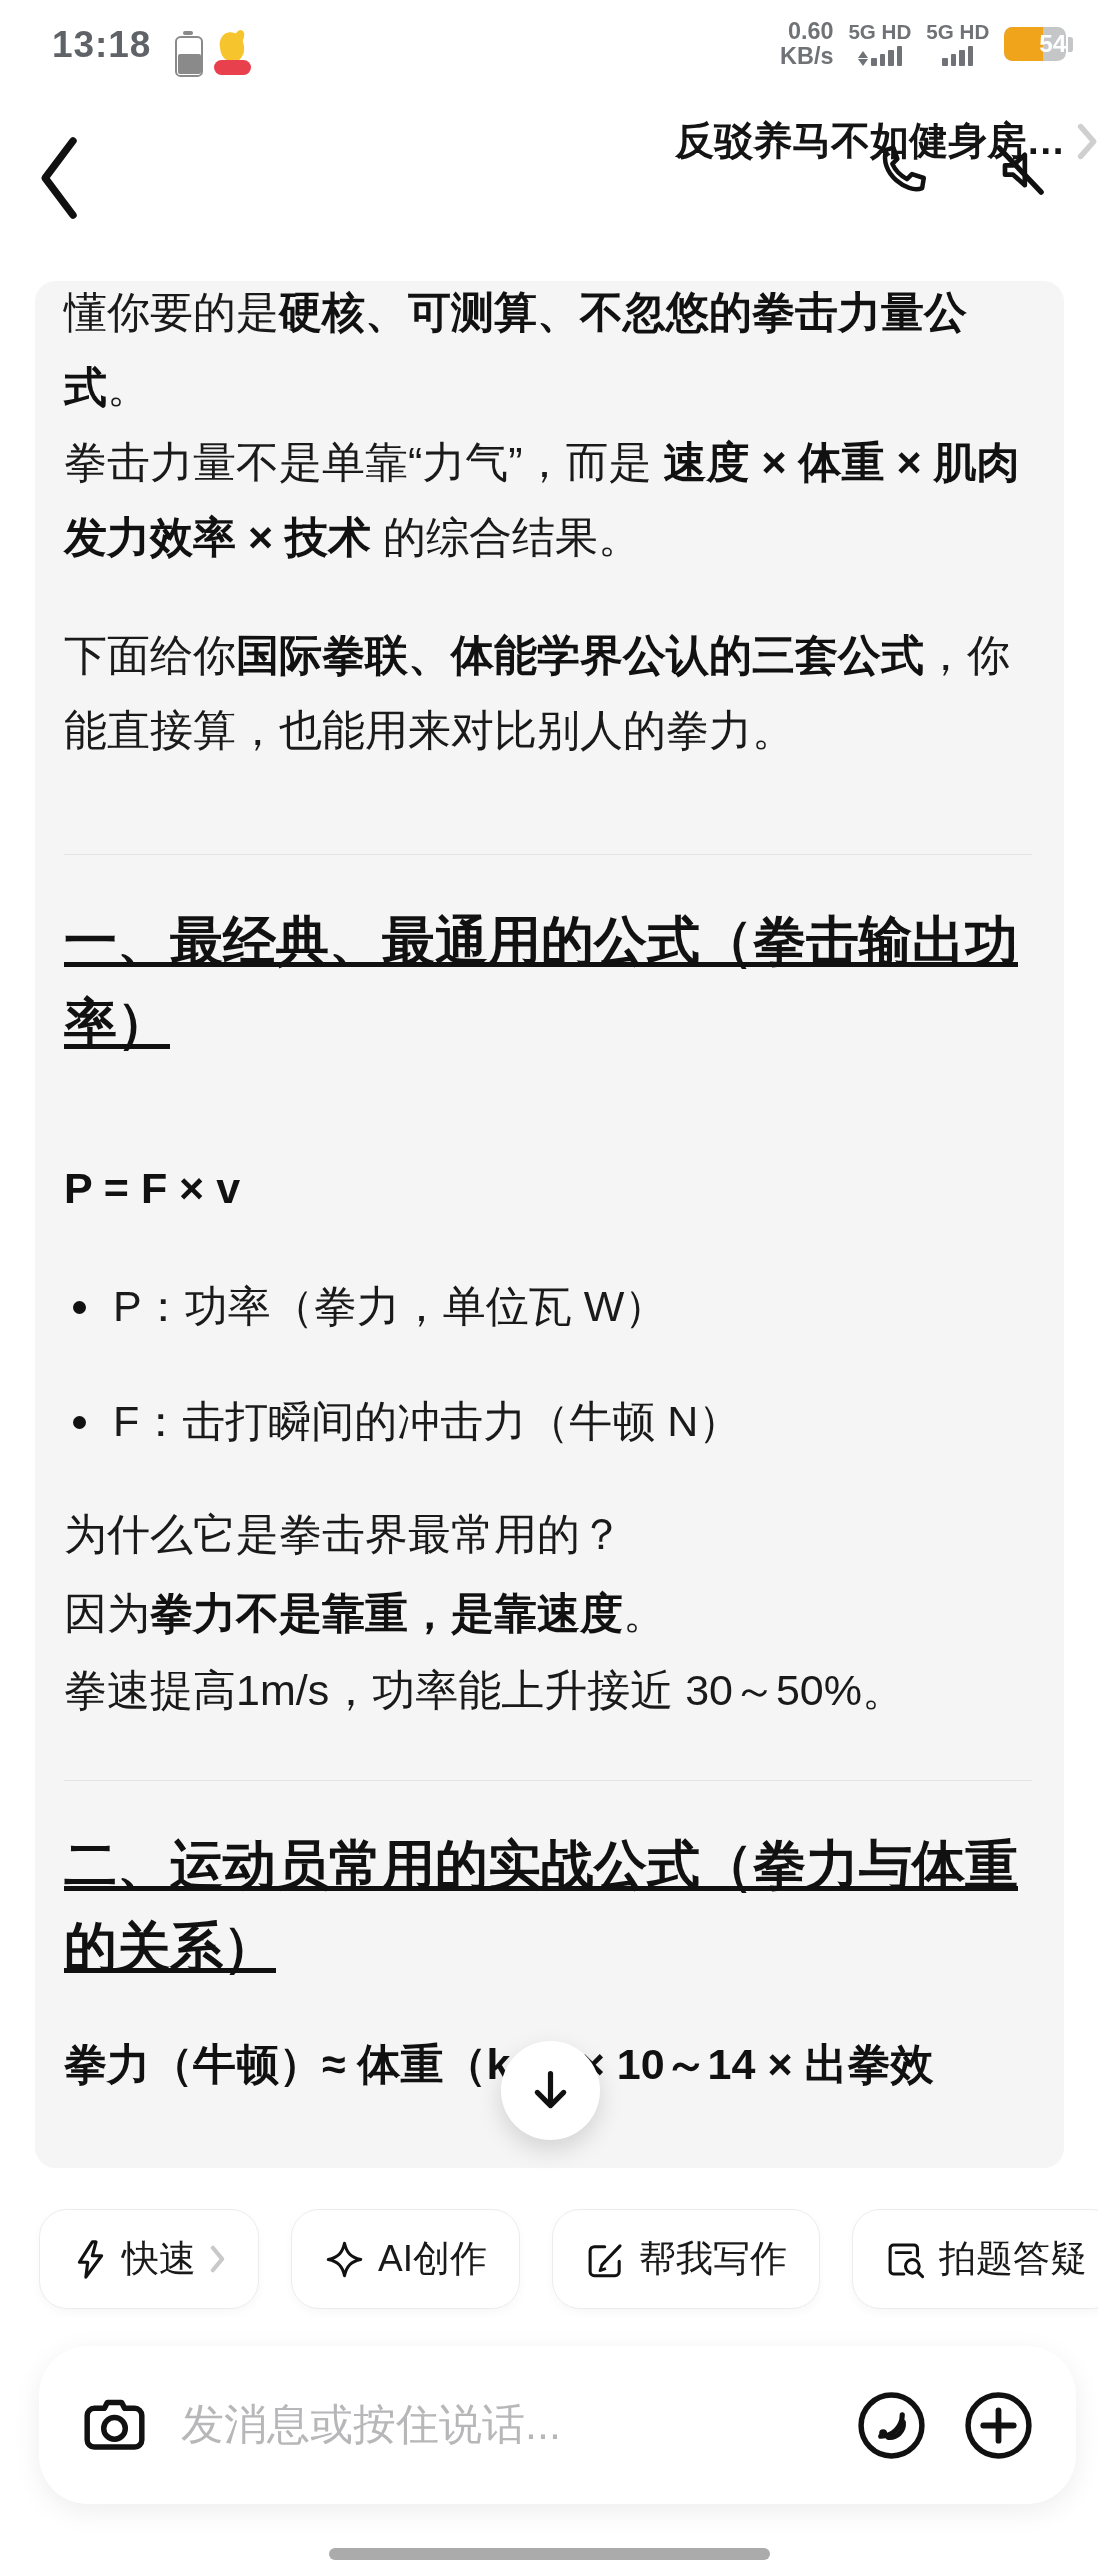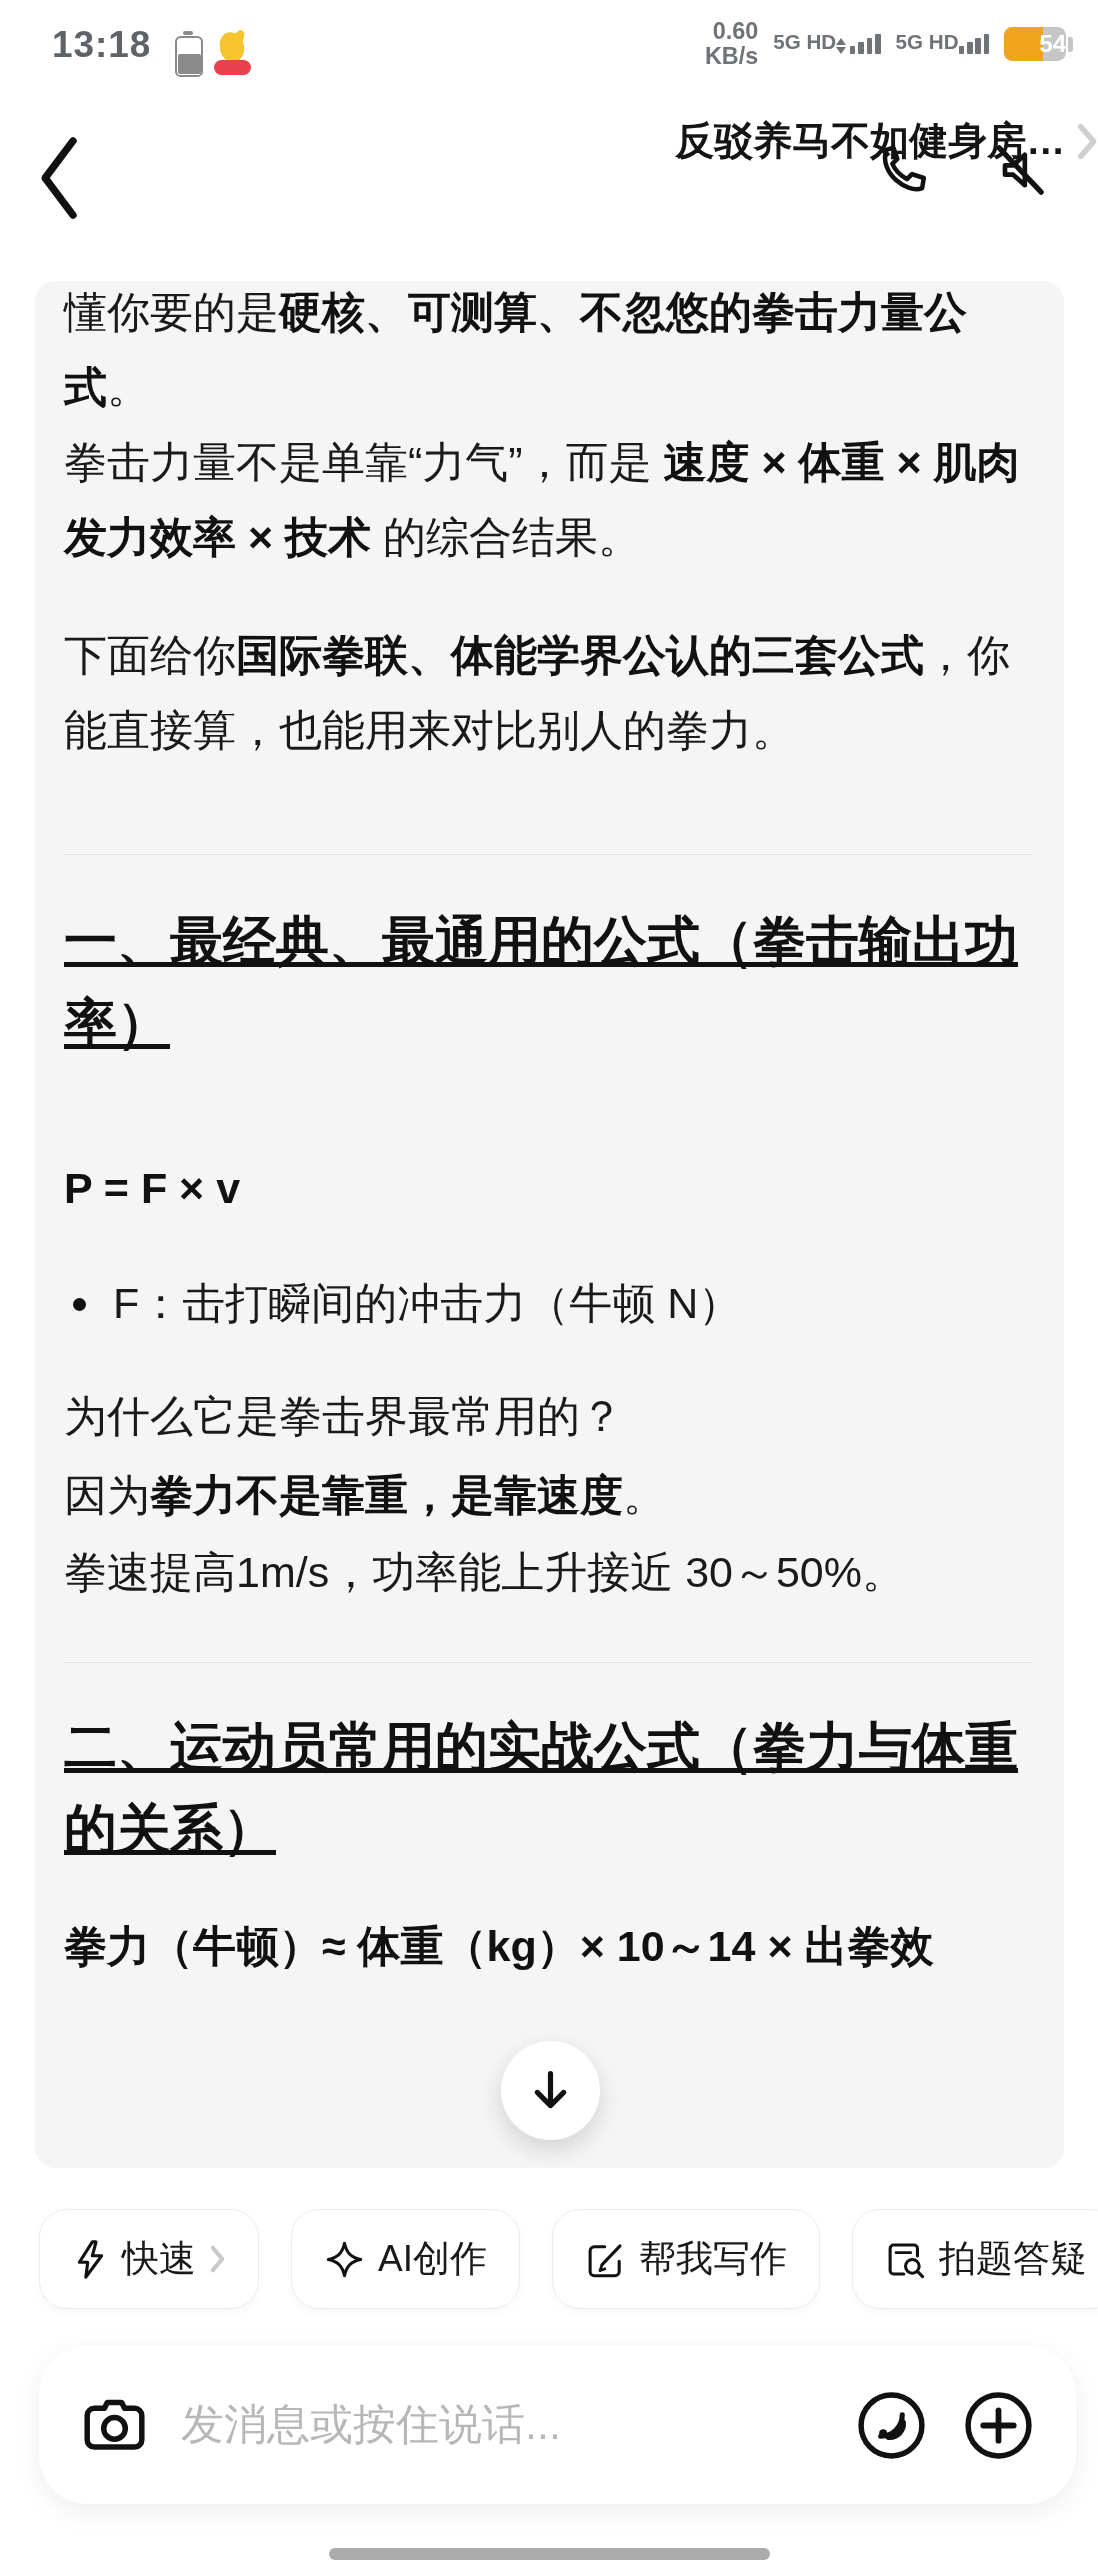--- a/index.html
+++ b/index.html
@@ -11,21 +11,21 @@
   .sb-time{position:absolute;left:52px;top:24.4px;font-size:37px;font-weight:600;color:#5f6368;letter-spacing:0.9px;}
   .sb-batt-small{position:absolute;left:175px;top:36px;width:24.4px;height:37px;border:2.8px solid #8a8a8a;border-radius:5.6px;}
   .sb-batt-small:before{content:"";position:absolute;left:5.6px;top:-6.6px;width:10.3px;height:3.7px;background:#8a8a8a;border-radius:1.9px;}
   .sb-batt-small:after{content:"";position:absolute;left:0.9px;right:0.9px;bottom:0.9px;height:55%;background:#8a8a8a;border-radius:1.9px;}
   .sb-mascot{position:absolute;left:214px;top:32px;width:37px;height:43px;}
   .sb-mascot .m-body{position:absolute;left:5.6px;top:0;width:24.4px;height:30px;background:#f6c52e;border-radius:45% 55% 50% 50%;transform:rotate(-8deg);}
   .sb-mascot .m-ear{position:absolute;left:20.6px;top:-1.9px;width:9.4px;height:13px;background:#f6c52e;border-radius:50% 50% 0 0;transform:rotate(20deg);}
   .sb-mascot .m-base{position:absolute;left:0;bottom:0;width:37px;height:15px;background:#e8414d;border-radius:7.5px;}
   .sb-right{position:absolute;right:26px;top:19px;display:flex;align-items:center;gap:15px;}
   .sb-speed{text-align:right;color:#6f7276;font-size:23.4px;line-height:25px;font-weight:600;}
-  .net-group{display:flex;flex-direction:row;align-items:center;}
+  .net-group{display:flex;flex-direction:column;align-items:center;}
   .net-label{font-size:20.6px;font-weight:700;color:#6f7276;line-height:20.6px;margin-bottom:3.7px;}
   .bars{display:flex;align-items:flex-end;gap:2.8px;height:20.6px;}
   .bars i{display:block;width:5.6px;background:#6f7276;border-radius:0.9px;}
   .updown{display:flex;flex-direction:column;gap:1.9px;margin-right:3.7px;align-self:flex-end;}
   .updown i{width:0;height:0;border-left:5.6px solid transparent;border-right:5.6px solid transparent;}
   .updown .u{border-bottom:7.5px solid #6f7276;}
   .updown .d{border-top:7.5px solid #6f7276;}
   .sb-batt-big{position:relative;width:62px;height:34px;border-radius:8.4px;overflow:hidden;background:#c4c6c8;}
   .sb-batt-big .fill{position:absolute;left:0;top:0;bottom:0;width:62%;background:#f0a41c;}
   .sb-batt-big .pct{position:absolute;left:0;top:0;width:66%;height:100%;display:flex;align-items:center;justify-content:center;
@@ -168,20 +168,21 @@
   </div>
 
   <div class="bubble">
     <p class="para p1"><span>懂你要的是</span><b>硬核、可测算、不忽悠的拳击力量公式</b><span>。</span></p>
     <p class="para p2"><span>拳击力量不是单靠“力气”，而是 </span><b>速度 × 体重 × 肌肉发力效率 × 技术</b><span> 的综合结果。</span></p>
     <p class="para p3"><span>下面给你</span><b>国际拳联、体能学界公认的三套公式</b><span>，你能直接算，也能用来对比别人的拳力。</span></p>
     <hr class="divider div1">
     <h2 class="heading h1">一、最经典、最通用的公式（拳击输出功率）</h2>
     <p class="formula f1">P = F × v</p>
     <ul class="bullets">
+      <li class="b1">P：功率（拳力，单位瓦 W）</li>
       <li class="b2">F：击打瞬间的冲击力（牛顿 N）</li>
     </ul>
     <p class="para q1">为什么它是拳击界最常用的？</p>
     <p class="para q2"><span>因为</span><b>拳力不是靠重，是靠速度</b><span>。</span></p>
     <p class="para q3">拳速提高1m/s，功率能上升接近 30～50%。</p>
     <hr class="divider div2">
     <h2 class="heading h2">二、运动员常用的实战公式（拳力与体重的关系）</h2>
     <p class="formula f2">拳力（牛顿）≈ 体重（kg）× 10～14 × 出拳效</p>
 
   </div>

